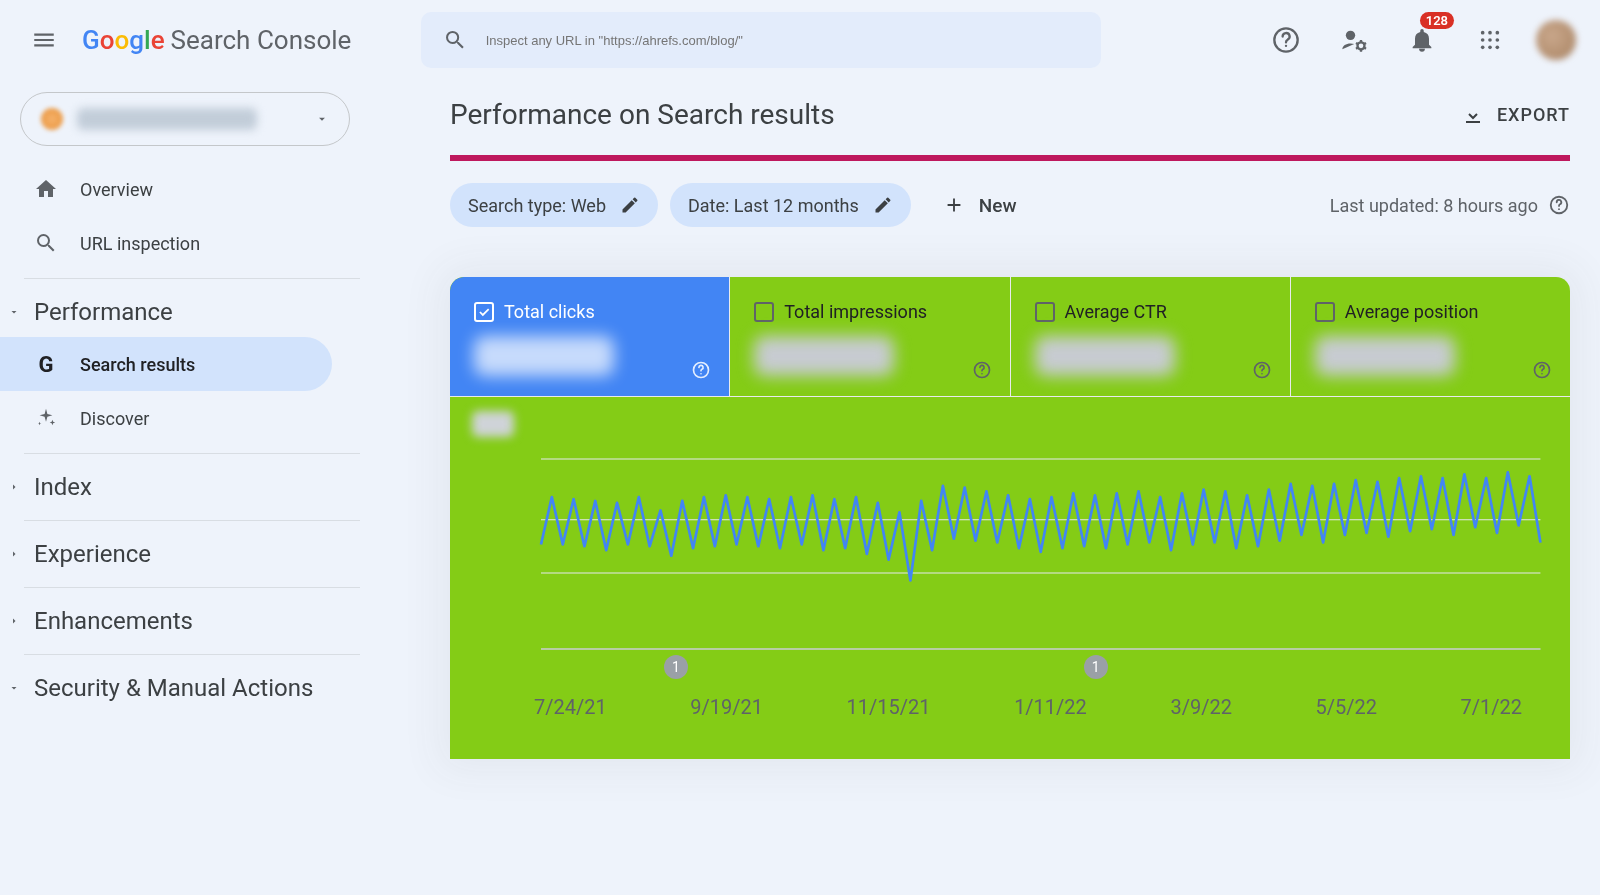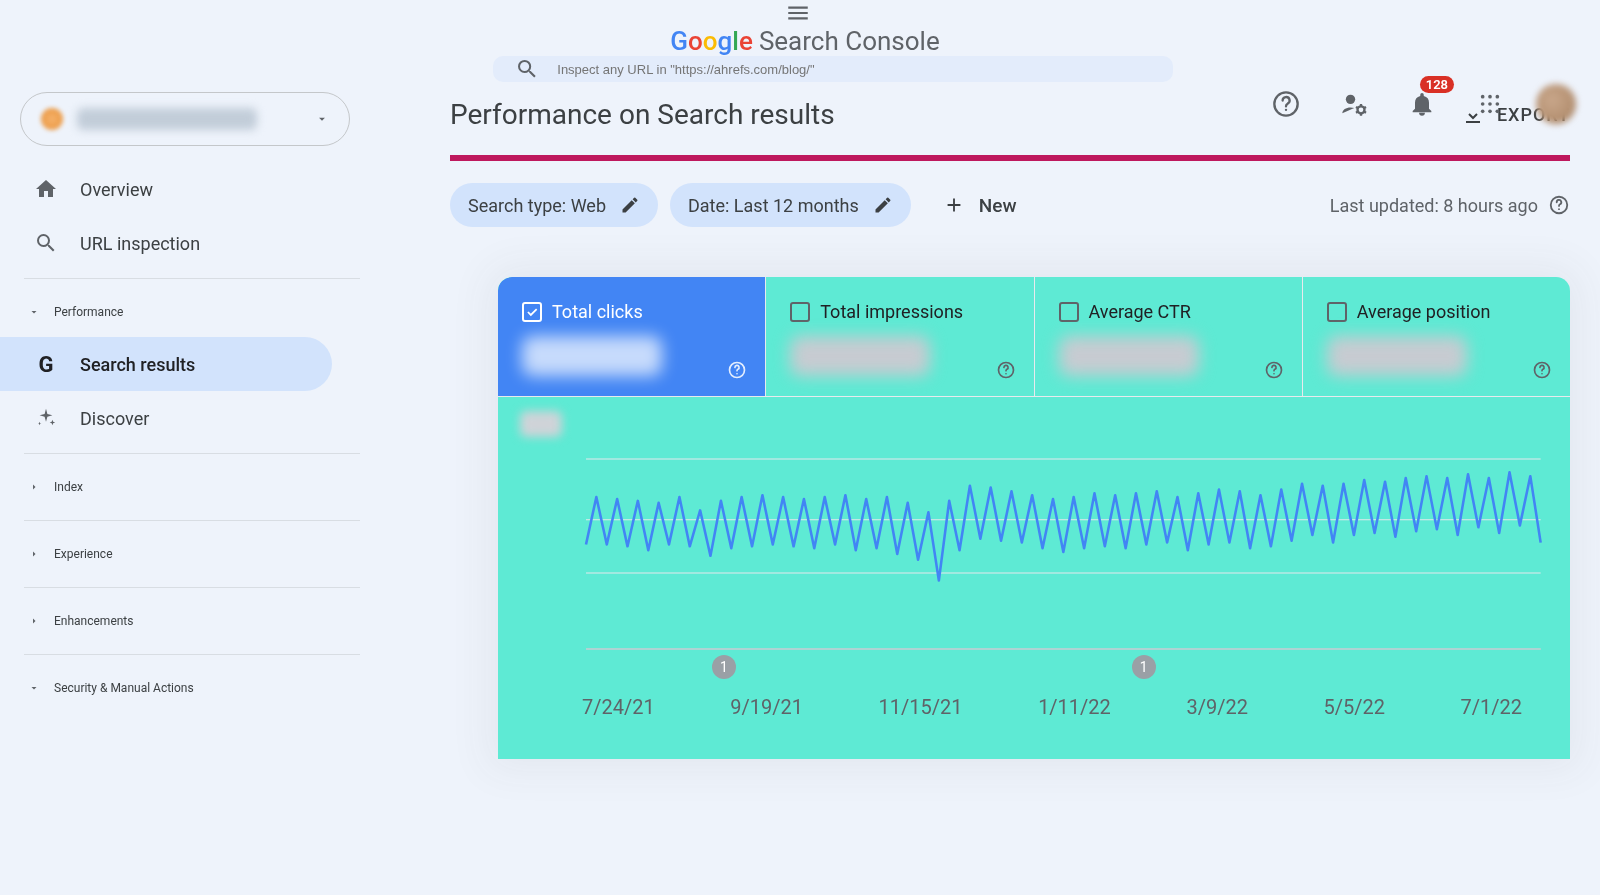--- a/index.html
+++ b/index.html
@@ -10,21 +10,20 @@
     width: 1600px;
     height: 895px;
     overflow: hidden;
   }
   
   .topbar {
     display: flex;
     align-items: center;
     height: 80px;
     padding: 0 24px 0 20px;
-    flex-direction: column;
   }
   .menu-btn {
     width: 48px; height: 48px;
     display:flex;align-items:center;justify-content:center;
     border-radius:50%;
     cursor:pointer;
     color:#5f6368;
   }
   .logo {
     display:flex; align-items:baseline; gap:2px;
@@ -114,23 +113,23 @@
     border-top-right-radius:27px;
     border-bottom-right-radius:27px;
     margin-right:28px;
     color:#202124;font-weight:500;
   }
   .nav-item.selected .nav-icon{ color:#202124; }
   .nav-divider { border-top:1px solid #d8dde3; margin:8px 0 8px 24px; }
   .nav-section {
     height:50px;
     display:flex;align-items:center;
-    padding-left:28px;
+    padding-left:8px;
     gap:14px;
-    font-size:12px;
+    font-size:24px;
     color:#3c4043;
     cursor:pointer;
   }
   
   .main { flex:1; padding: 18px 30px 0 80px; }
   .page-header {
     display:flex;align-items:center;justify-content:space-between;
     padding-bottom:24px;
     border-bottom:6px solid #be185d;
   }
@@ -160,26 +159,25 @@
     margin-left:20px;cursor:pointer;
   }
   .updated {
     margin-left:auto;
     display:flex;align-items:center;gap:10px;
     color:#5f6368;font-size:18px;
   }
   
   .card {
     margin-top:50px;
-    background:#5eead4;
+    background:#84cc16;
     border-top-left-radius:14px;
     border-top-right-radius:14px;
     box-shadow: 0 0 40px 12px rgba(60,64,67,0.06);
     overflow:hidden;
-    margin-left:48px;
   }
   .metrics { display:flex; border-bottom:1px solid #e8eaed; }
   .metric {
     flex:1;
     padding:24px 24px 20px 24px;
     position:relative;
     border-right:1px solid #e8eaed;
     cursor:pointer;
   }
   .metric:last-child { border-right:none; }

